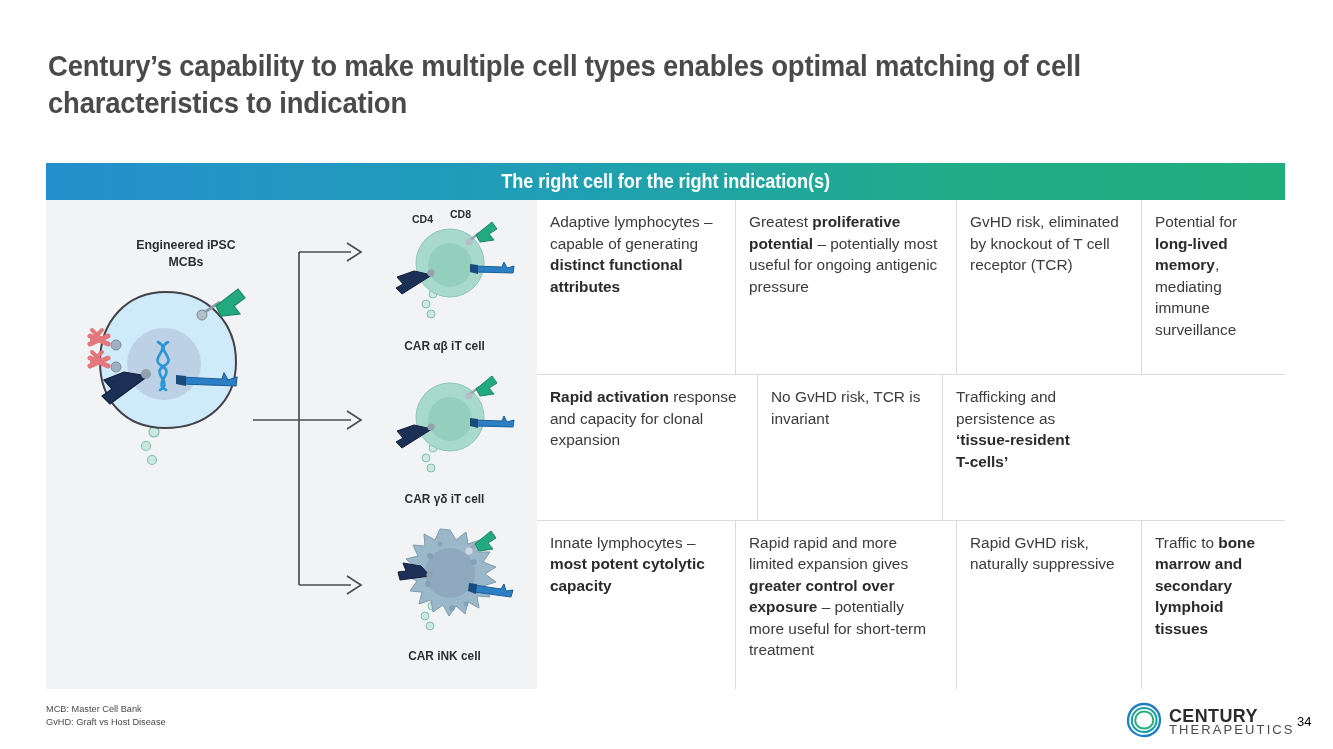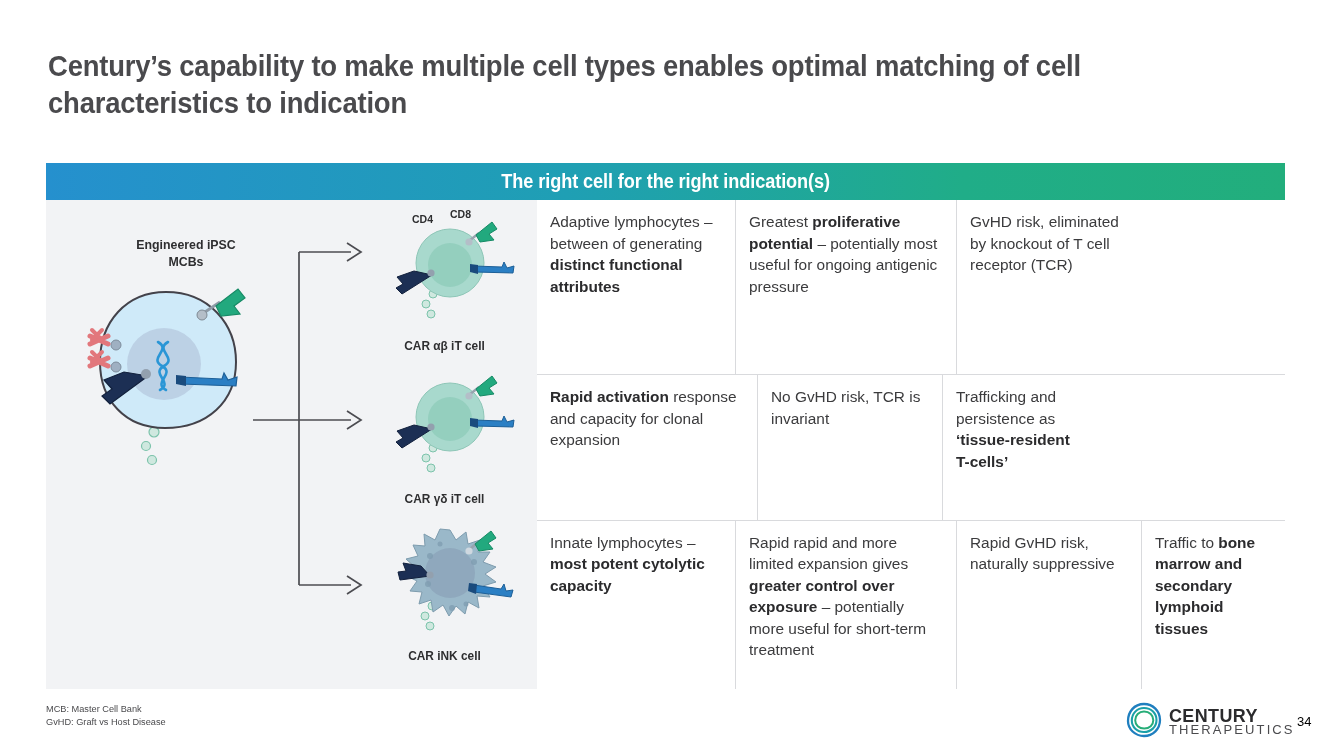--- a/index.html
+++ b/index.html
@@ -356,23 +356,24 @@
           <path d="M60 58 L30 62 L28 54 L36 53 L33 45 L51 48 Z" fill="#1c2f54" stroke="#12203c" stroke-width="1"></path>
           <circle cx="60" cy="57" r="3.6" fill="#93a0ae"></circle>
         </g>
       </svg>
       <span class="cell-caption">CAR iNK cell</span>
     </div>
   </div>
 
   <div class="table">
     <div class="trow r1">
-      <div class="tcell c1"><span>Adaptive lymphocytes – between of generating </span><b>distinct functional attributes</b></div>
+      <div class="tcell c1"><span>Adaptive lymphocytes – capable of generating </span><b>distinct functional attributes</b></div>
       <div class="tcell c2"><span>Greatest </span><b>proliferative potential</b><span> – potentially most useful for ongoing antigenic pressure</span></div>
       <div class="tcell c3"><span>GvHD risk, eliminated by knockout of T cell receptor (TCR)</span></div>
+      <div class="tcell c4"><span>Potential for </span><b>long-lived memory</b><span>, mediating immune surveillance</span></div>
     </div>
     <div class="trow r2">
       <div class="tcell c2"><b>Rapid activation</b><span> response and capacity for clonal expansion</span></div>
       <div class="tcell c3"><span>No GvHD risk, TCR is invariant</span></div>
       <div class="tcell c4"><span>Trafficking and persistence as </span><b>‘tissue-resident T-cells’</b></div>
     </div>
     <div class="trow r3">
       <div class="tcell c1"><span>Innate lymphocytes – </span><b>most potent cytolytic capacity</b></div>
       <div class="tcell c2"><span>Rapid rapid and more limited expansion gives </span><b>greater control over exposure</b><span> – potentially more useful for short-term treatment</span></div>
       <div class="tcell c3"><span>Rapid GvHD risk, naturally suppressive</span></div>

